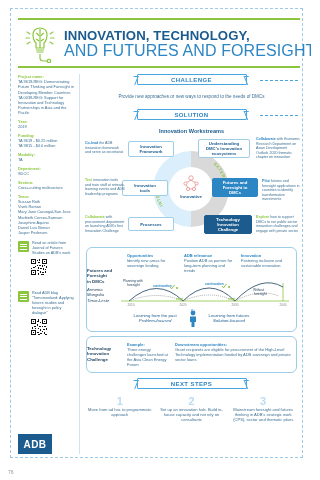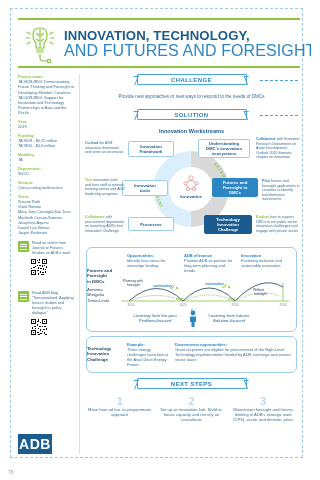--- a/index.html
+++ b/index.html
@@ -120,21 +120,21 @@
   .learn .l { text-align:center; color:#1b5b8e; font-size:4.3px; line-height:5.2px; }
   .learn .l i { font-style:italic; display:block; }
   .tic-row { display:flex; gap:6px; padding-left:36px; }
   .steps { display:flex; gap:4px; margin-top:6px; text-align:center; }
   .step { flex:1; }
   .stepnum { color:#bcdcf1; font-weight:bold; font-size:11px; line-height:12px; }
   .steptext { color:#3b6f93; font-size:4.1px; line-height:5.2px; }
   .pagenum { position:absolute; left:8px; bottom:5px; color:#9a9a9a; font-size:5px; }
   .adb-logo {
     position:absolute; left:18px; bottom:26px; width:34px; height:20px;
-    background:#1b5b8e; color:#fff; font-weight:bold; font-size:14px;
+    background:#1b5b8e; color:#fff; font-weight:bold; font-size:10px;
     display:flex; align-items:center; justify-content:center; letter-spacing:.5px;
   }
 </style>
 </head>
 <body>
 
 <div class="page">
 
   <div class="frame"></div>
 

